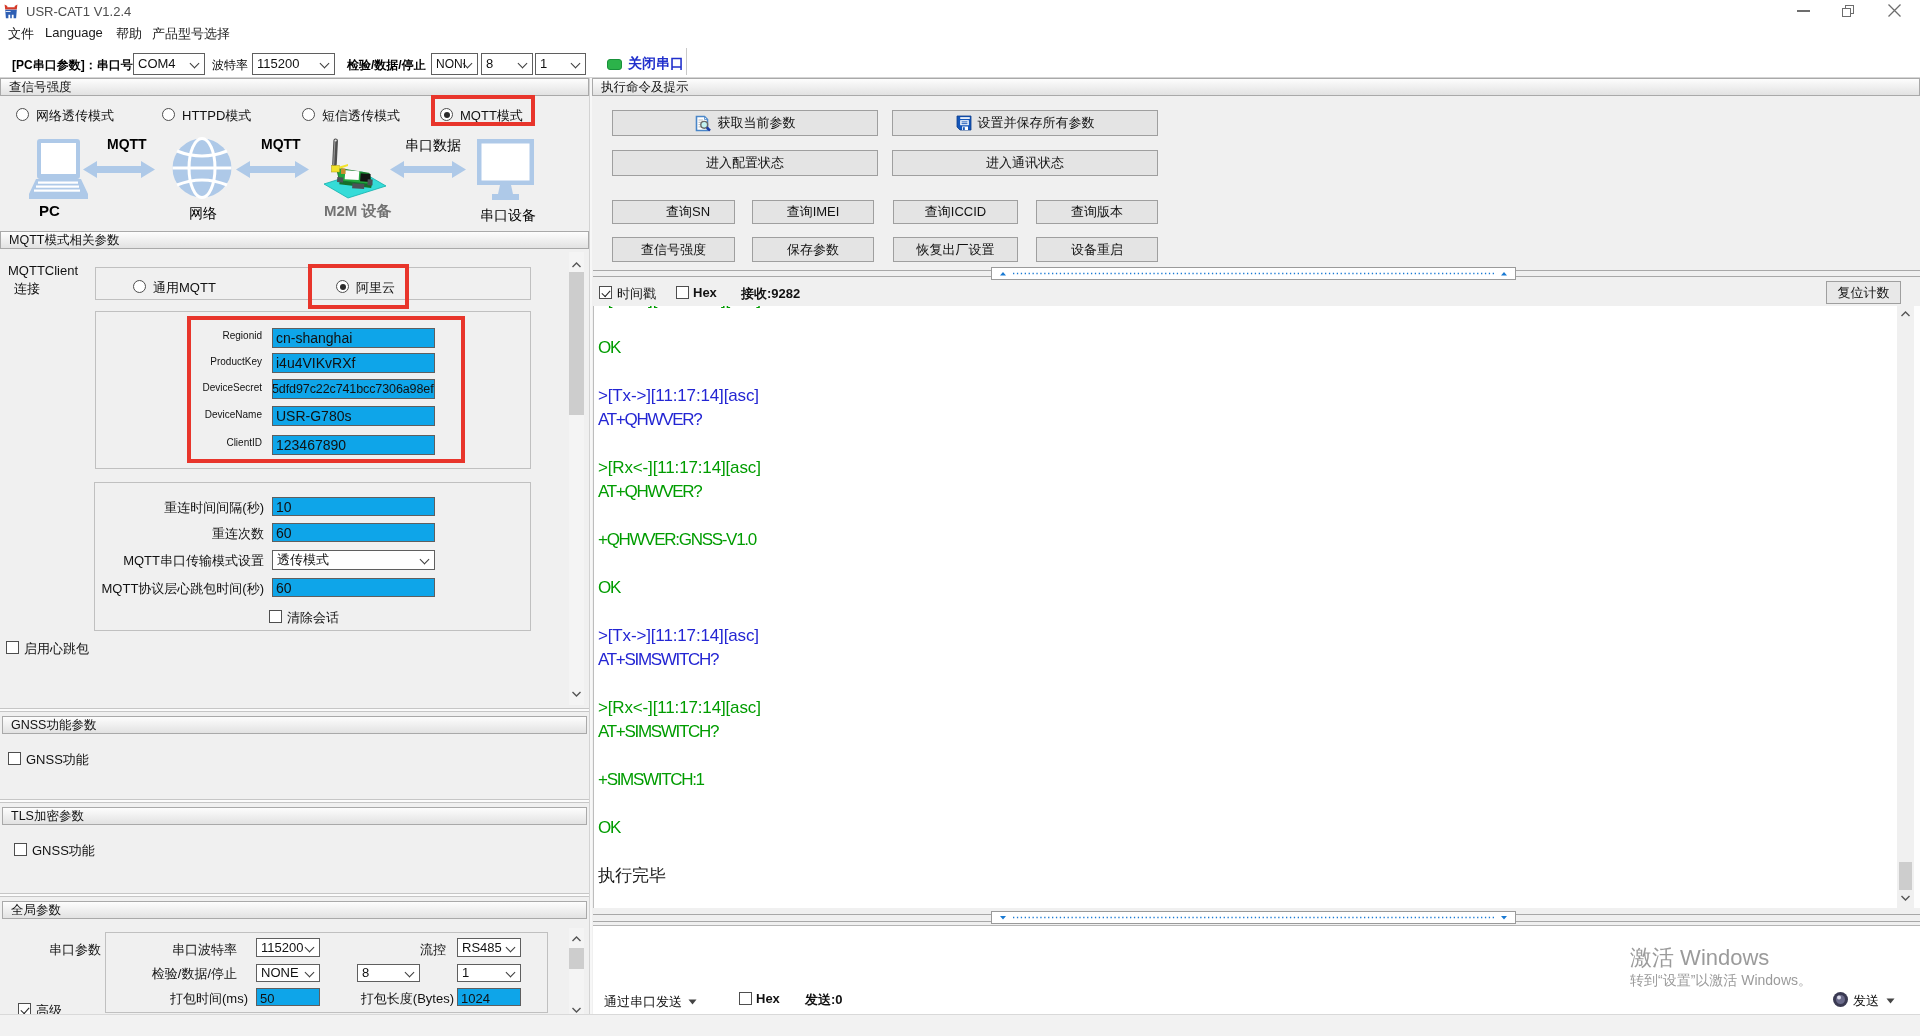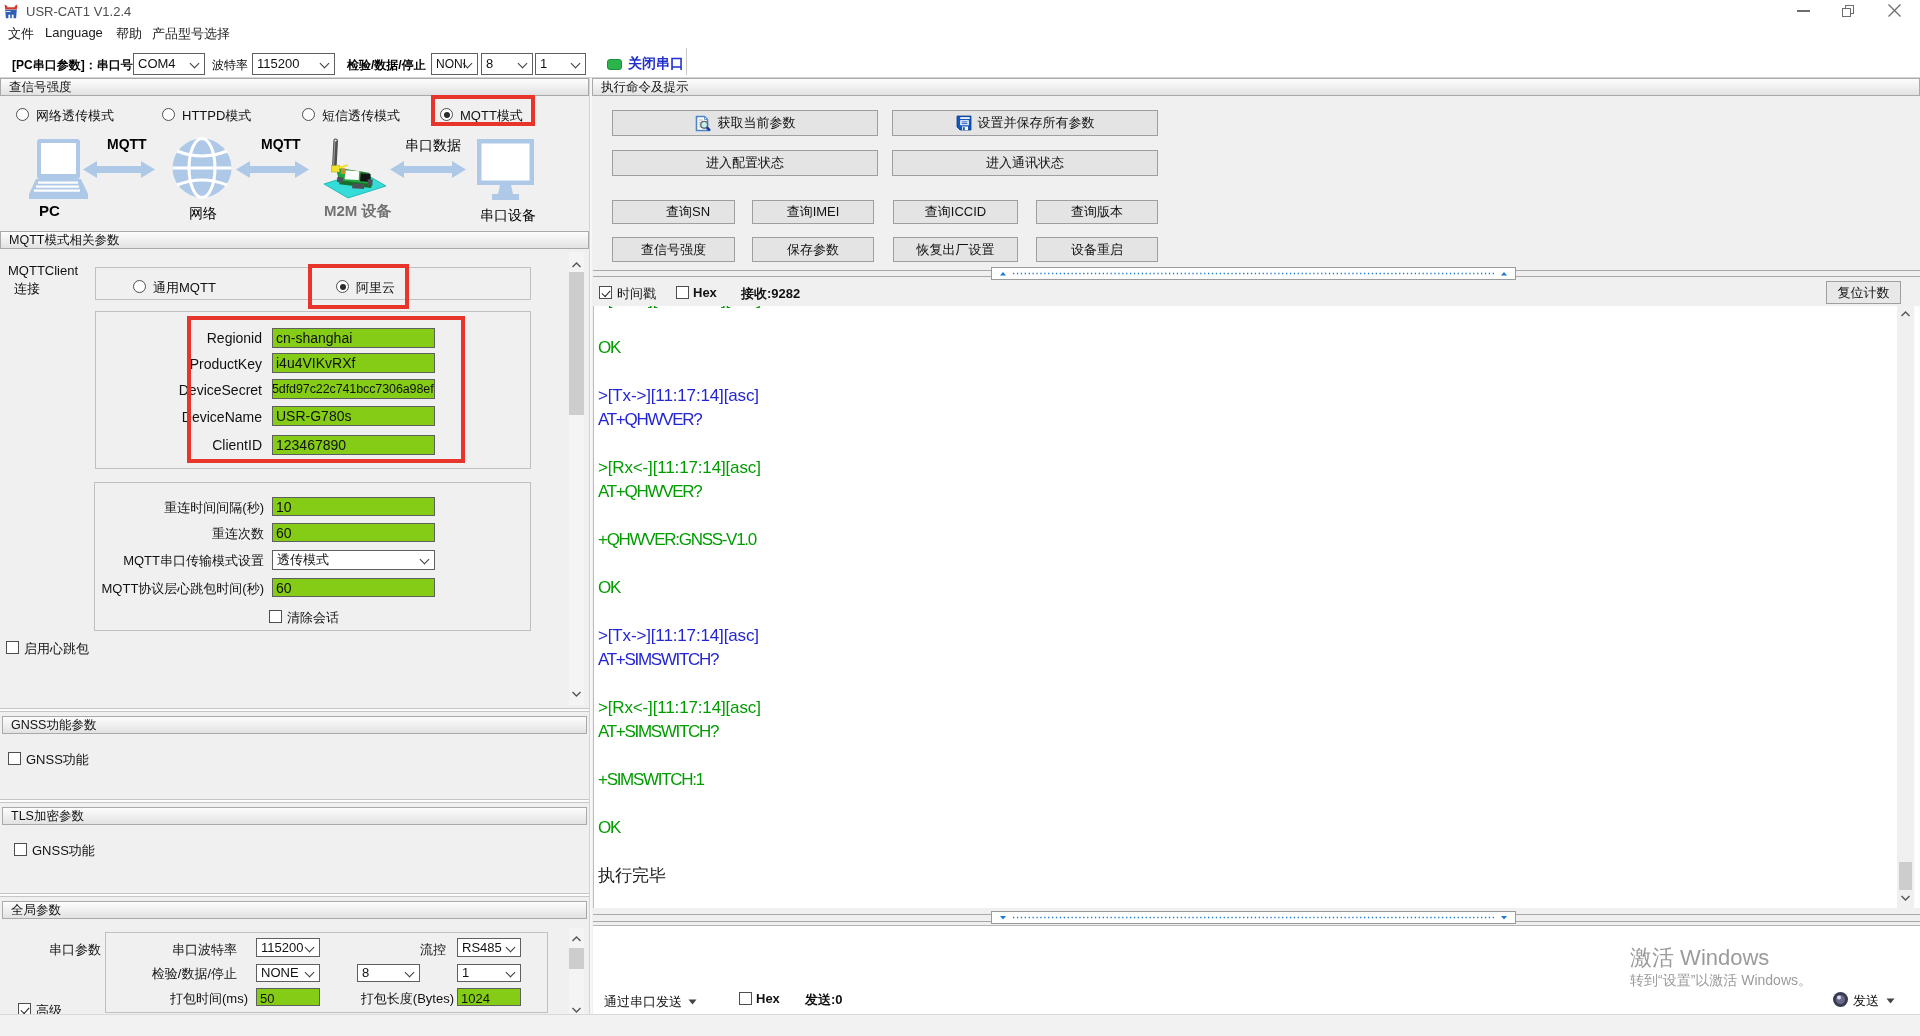--- a/index.html
+++ b/index.html
@@ -1,30 +1,30 @@
 <!DOCTYPE html>
 <html><head>
 <meta charset="utf-8">
 <style>
 * { margin:0; padding:0; box-sizing:border-box; }
 html,body { width:1920px; height:1036px; overflow:hidden; }
 body { font-family:"Liberation Sans", sans-serif; background:#f0f0f0; position:relative; }
 .abs { position:absolute; }
 .hdr { position:absolute; height:18px; background:linear-gradient(#fdfdfd,#e2e2e2); border:1px solid #a9a9a9; font-size:12.5px; color:#111; line-height:16px; padding-left:8px; }
 .btn { position:absolute; background:#e4e4e4; border:1px solid #9f9f9f; font-size:13px; color:#111; display:flex; align-items:center; justify-content:center; }
-.inp { position:absolute; background:#84cc16; border:1px solid #5f5f5f; font-size:14px; color:#111; line-height:17px; padding:1px 0 0 3px; white-space:nowrap; overflow:hidden; }
+.inp { position:absolute; background:#0ea5e9; border:1px solid #5f5f5f; font-size:14px; color:#111; line-height:17px; padding:1px 0 0 3px; white-space:nowrap; overflow:hidden; }
 .cmb { position:absolute; background:#fff; border:1px solid #5f5f5f; font-size:13px; color:#111; white-space:nowrap; overflow:hidden; }
 .cmb span { position:absolute; left:4px; top:50%; transform:translateY(-52%); }
 .ch { position:absolute; right:5px; top:50%; width:8px; height:8px; margin-top:-6px; }
 .ch:before { content:""; position:absolute; left:0; top:2px; width:6px; height:6px; border-right:1.6px solid #3c3c3c; border-bottom:1.6px solid #3c3c3c; transform:rotate(45deg); }
 .cb { position:absolute; width:13px; height:13px; background:#fff; border:1px solid #4e4e4e; }
 .rad { position:absolute; width:13px; height:13px; background:#fff; border:1px solid #4e4e4e; border-radius:50%; }
 .rad.on:before { content:""; position:absolute; left:2.5px; top:2.5px; width:6px; height:6px; background:#2b2b2b; border-radius:50%; }
 .lbl { position:absolute; font-size:13px; color:#111; white-space:nowrap; }
-.rlbl { position:absolute; font-size:14px; color:#111; white-space:nowrap; text-align:right; }
+.rlbl { position:absolute; font-size:10px; color:#111; white-space:nowrap; text-align:right; }
 .g { color:#009c00; } .b { color:#2325d3; } .t { letter-spacing:-0.15px; }
 .redbox { position:absolute; border:4px solid #e8352b; }
 .gbox { position:absolute; border:1px solid #c0c0c0; }
 .ck:before { content:""; position:absolute; left:2px; top:2.5px; width:7px; height:4px; border-left:1.8px solid #222; border-bottom:1.8px solid #222; transform:rotate(-48deg); }
 .split { position:absolute; left:0; width:589px; height:4px; border-top:1px solid #c6c6c6; border-bottom:1px solid #c6c6c6; background:#fbfbfb; }
 </style>
 </head>
 <body>
 
 <div class="abs" style="left:0;top:0;width:1920px;height:45px;background:#fff;"></div>

